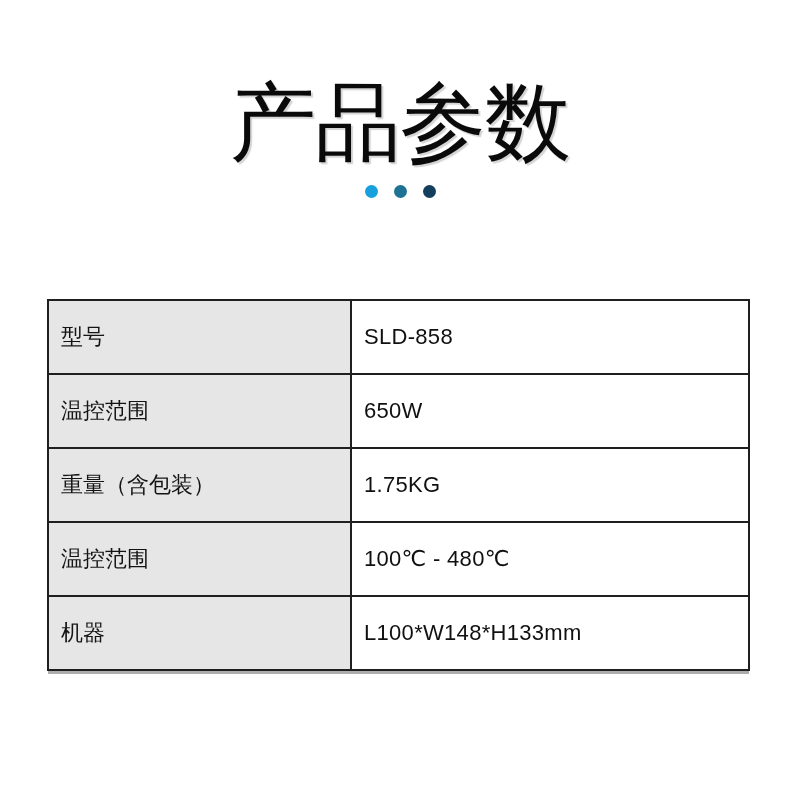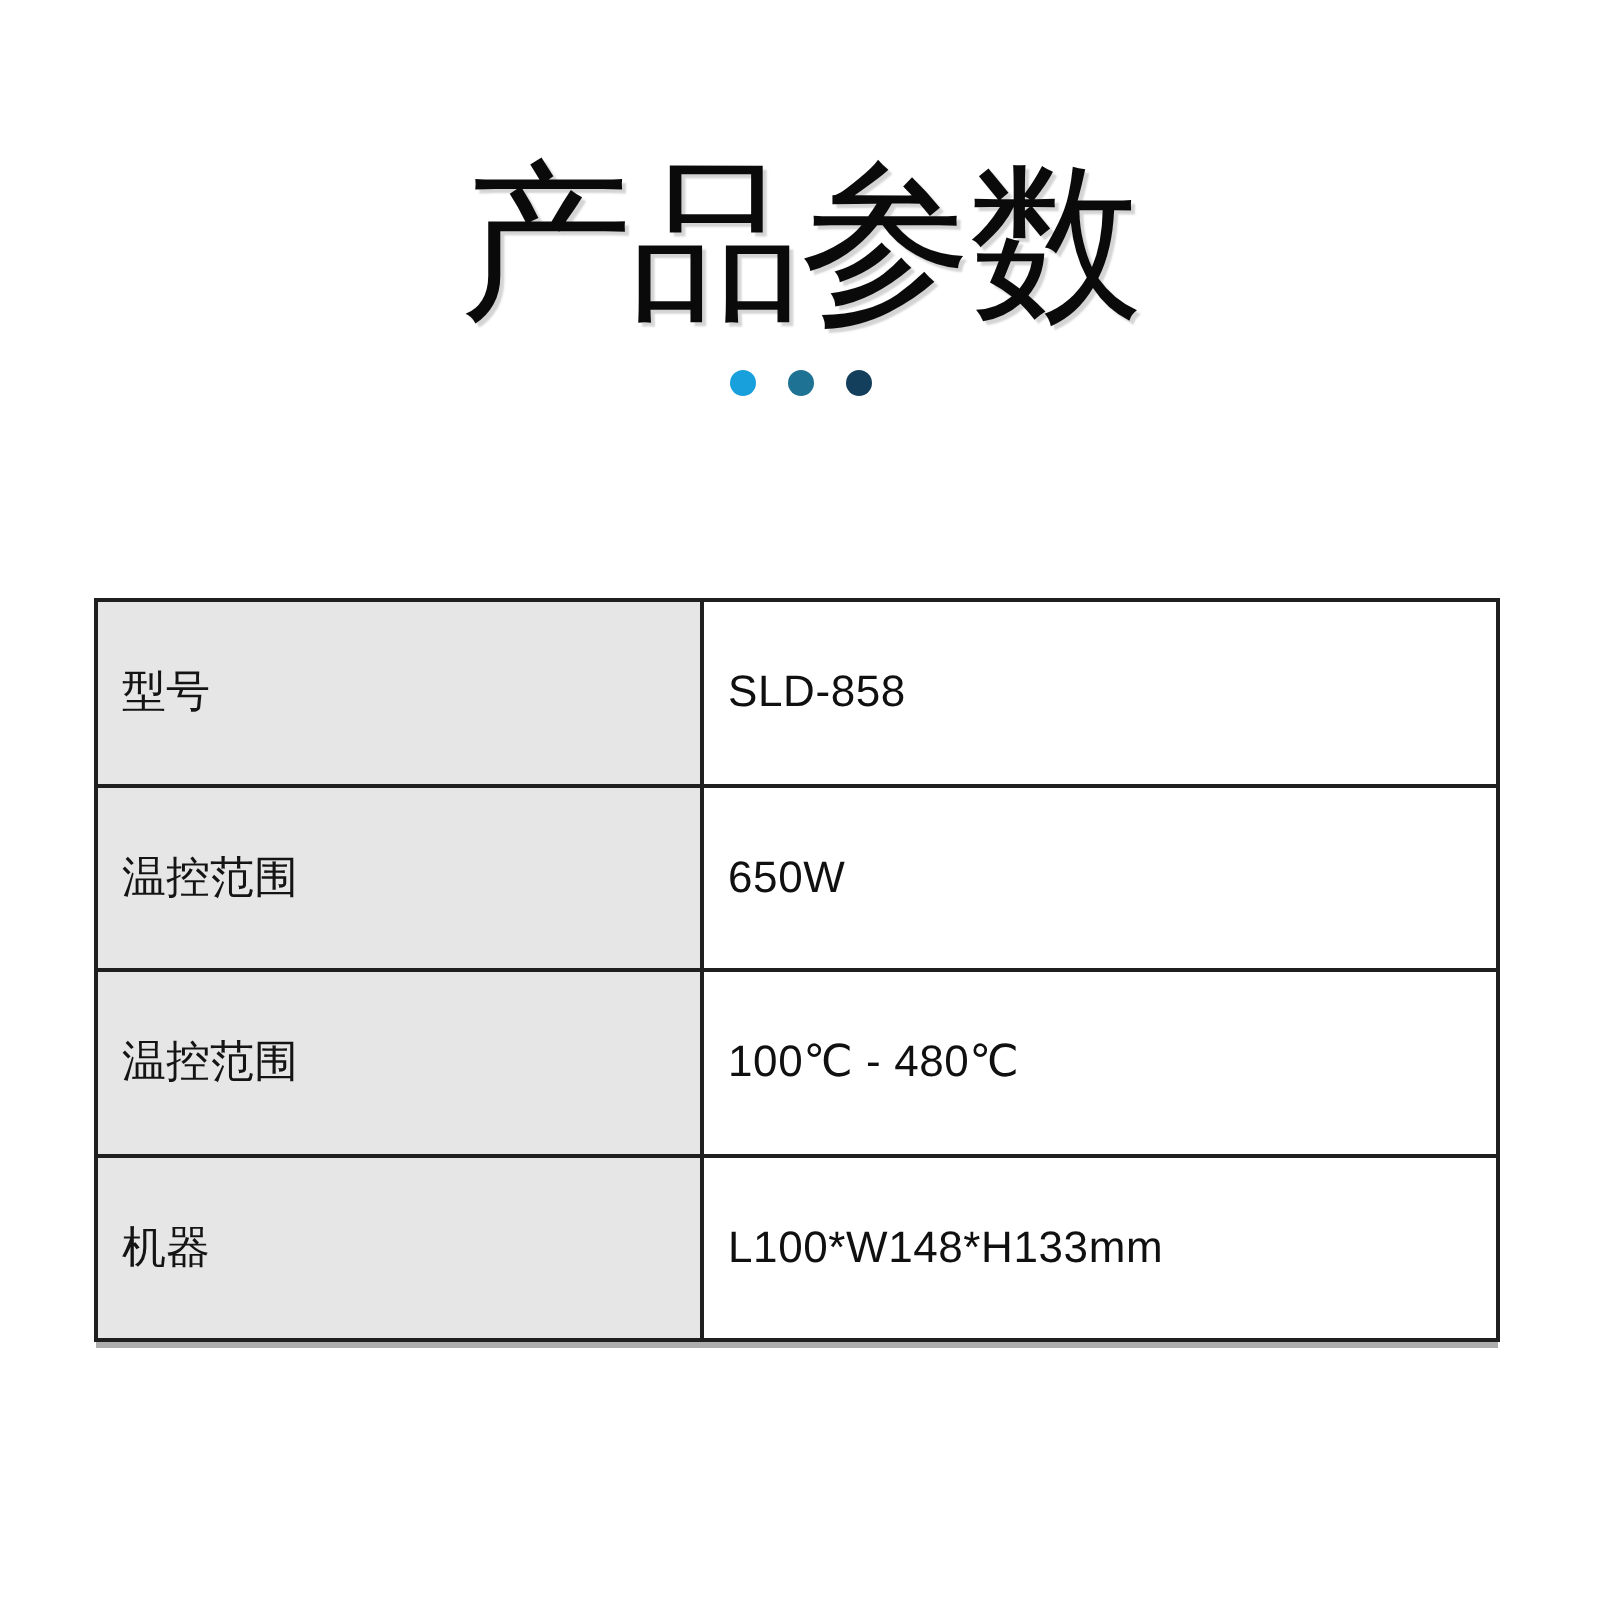--- a/index.html
+++ b/index.html
@@ -94,20 +94,24 @@
     <tbody>
         <tr>
           <td class="label">型号</td>
           <td class="value">SLD-858</td>
         </tr>
         <tr>
           <td class="label">温控范围</td>
           <td class="value">650W</td>
         </tr>
         <tr>
+          <td class="label">重量（含包装）</td>
+          <td class="value">1.75KG</td>
+        </tr>
+        <tr>
           <td class="label">温控范围</td>
           <td class="value">100℃ - 480℃</td>
         </tr>
         <tr>
           <td class="label">机器</td>
           <td class="value">L100*W148*H133mm</td>
         </tr>
       </tbody>
   </table>
 

